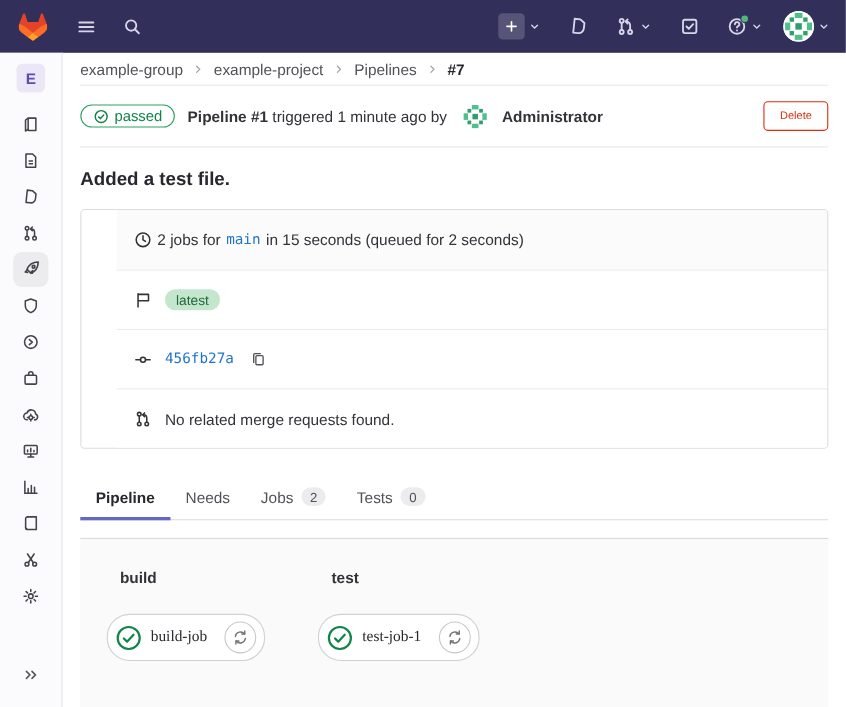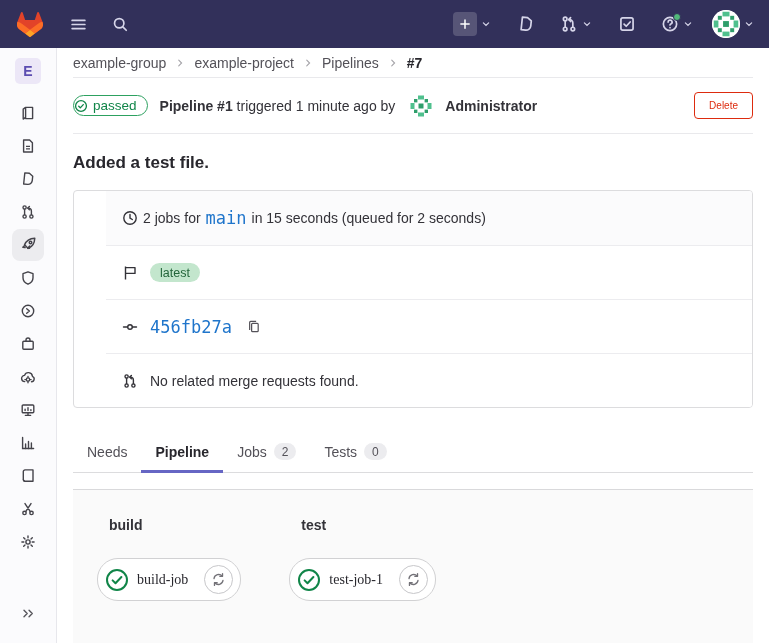--- a/index.html
+++ b/index.html
@@ -44,38 +44,38 @@
   .crumbs { height: 30px; display: flex; align-items: center; gap: 9px; font-size: 14px;
     color: #535158; border-bottom: 1px solid #e9e9ec; }
   .crumb { cursor: pointer; }
   .crumb-sep { color: #a4a3a8; display: flex; }
   .crumb-current { font-weight: 700; color: #28272d; }
 
   
   .status-row { height: 56px; display: flex; align-items: center; gap: 12px;
     border-bottom: 1px solid #e9e9ec; font-size: 14px; color: #333238; }
   .badge-passed { display: inline-flex; align-items: center; gap: 5px; border: 1px solid #2da160;
-    color: #108548; border-radius: 12px; padding: 2px 10px 2px 0; font-size: 13.5px; background: #fff; }
+    color: #108548; border-radius: 12px; padding: 2px 10px 2px 11px; font-size: 13.5px; background: #fff; }
   .ph-bold { font-weight: 700; }
   .mini-avatar { width: 24px; height: 24px; border-radius: 50%; overflow: hidden; background: #fff;
     margin-left: 2px; }
   .admin-name { font-weight: 700; }
   .delete-btn { margin-left: auto; border: 1px solid #dd2b0e; color: #dd2b0e; background: #fff;
     border-radius: 4px; padding: 7px 14px; font-size: 10px; font-family: inherit; cursor: pointer; }
 
   
   .commit-title { font-size: 17px; font-weight: 700; margin: 19px 0 17px; }
 
   
   .info-card { border: 1px solid #dcdcde; border-radius: 4px; overflow: hidden; padding-left: 32px; }
   .info-row { display: flex; align-items: center; gap: 12px; padding: 0 16px; height: 54px;
     font-size: 14px; color: #333238; background: #fff; border-top: 1px solid #ececef; }
   .info-row:first-child { border-top: 0; background: #fbfbfc; }
   .row-icon { color: #333238; display: flex; flex: 0 0 auto; }
-  .mono-link { font-family: "DejaVu Sans Mono", monospace; font-size: 17px; color: #1f75cb; cursor: pointer; }
+  .mono-link { font-family: "DejaVu Sans Mono", monospace; font-size: 13px; color: #1f75cb; cursor: pointer; }
   .latest-badge { background: #c3e6cd; color: #24663b; font-size: 12.5px; padding: 2.5px 10px;
     border-radius: 10px; }
   .copy-btn { display: flex; color: #535158; cursor: pointer; margin-left: 2px; }
   .jobs-line { display: flex; align-items: center; gap: 5px; }
 
   
   .tabs { display: flex; margin-top: 26px; border-bottom: 1px solid #dcdcde; }
   .tab { display: flex; align-items: center; gap: 7px; padding: 9px 14px 10px; font-size: 14px;
     color: #535158; cursor: pointer; border-bottom: 3px solid transparent; margin-bottom: -1px; }
   .tab.active { color: #28272d; font-weight: 700; border-bottom-color: #6666c4; }
@@ -421,25 +421,25 @@
               <circle cx="11.4" cy="12.5" r="1.6"></circle>
               <path d="M11.4 10.8V7.1a3 3 0 0 0-3-3h-.6"></path>
               <path d="m9.4 2.4-1.6 1.7 1.6 1.7"></path>
             </svg>
         </span>
         <span>No related merge requests found.</span>
       </div>
     </div>
 
     <div class="tabs">
+      <div class="tab active">
+        <span>Pipeline</span>
+      </div>
       <div class="tab">
         <span>Needs</span>
-      </div>
-      <div class="tab active">
-        <span>Pipeline</span>
       </div>
       <div class="tab">
         <span>Jobs</span>
         <span class="tab-badge">2</span>
       </div>
       <div class="tab">
         <span>Tests</span>
         <span class="tab-badge">0</span>
       </div>
     </div>

